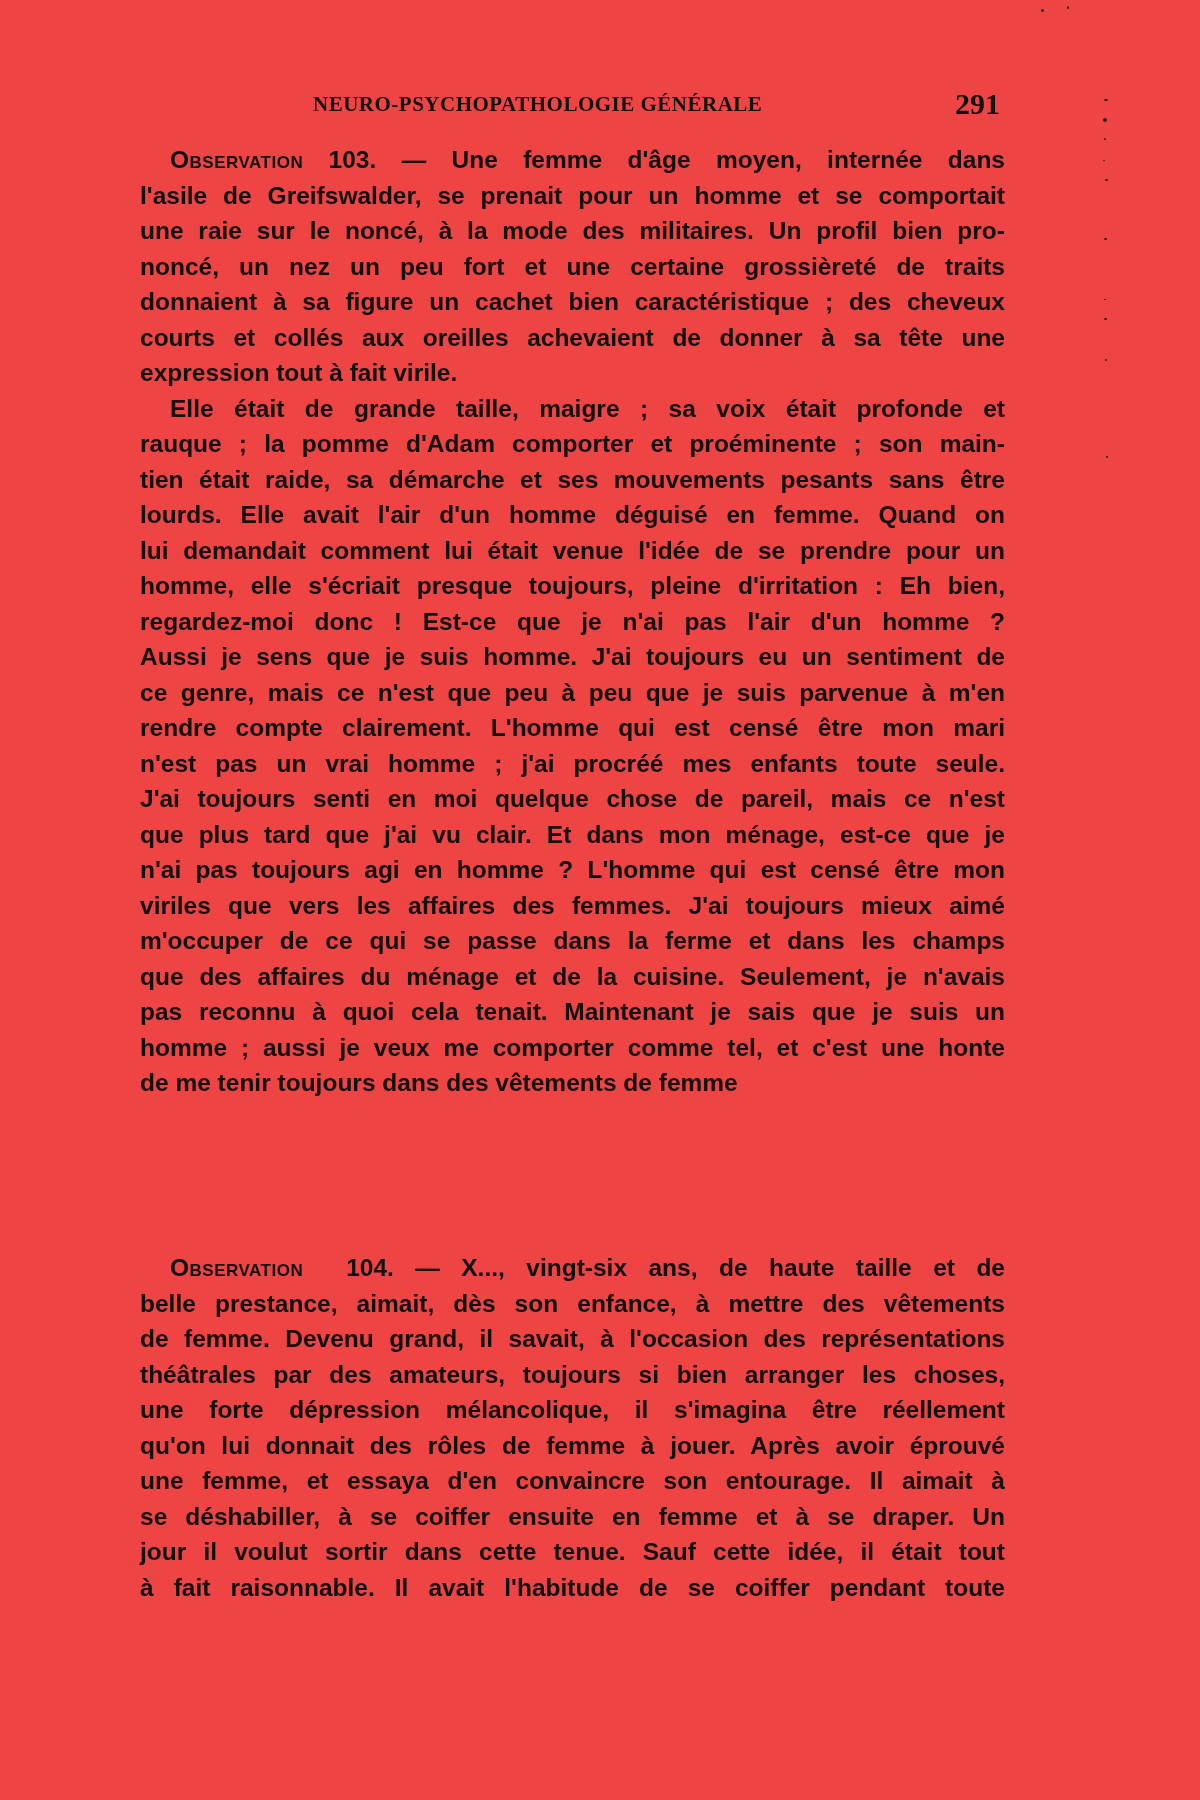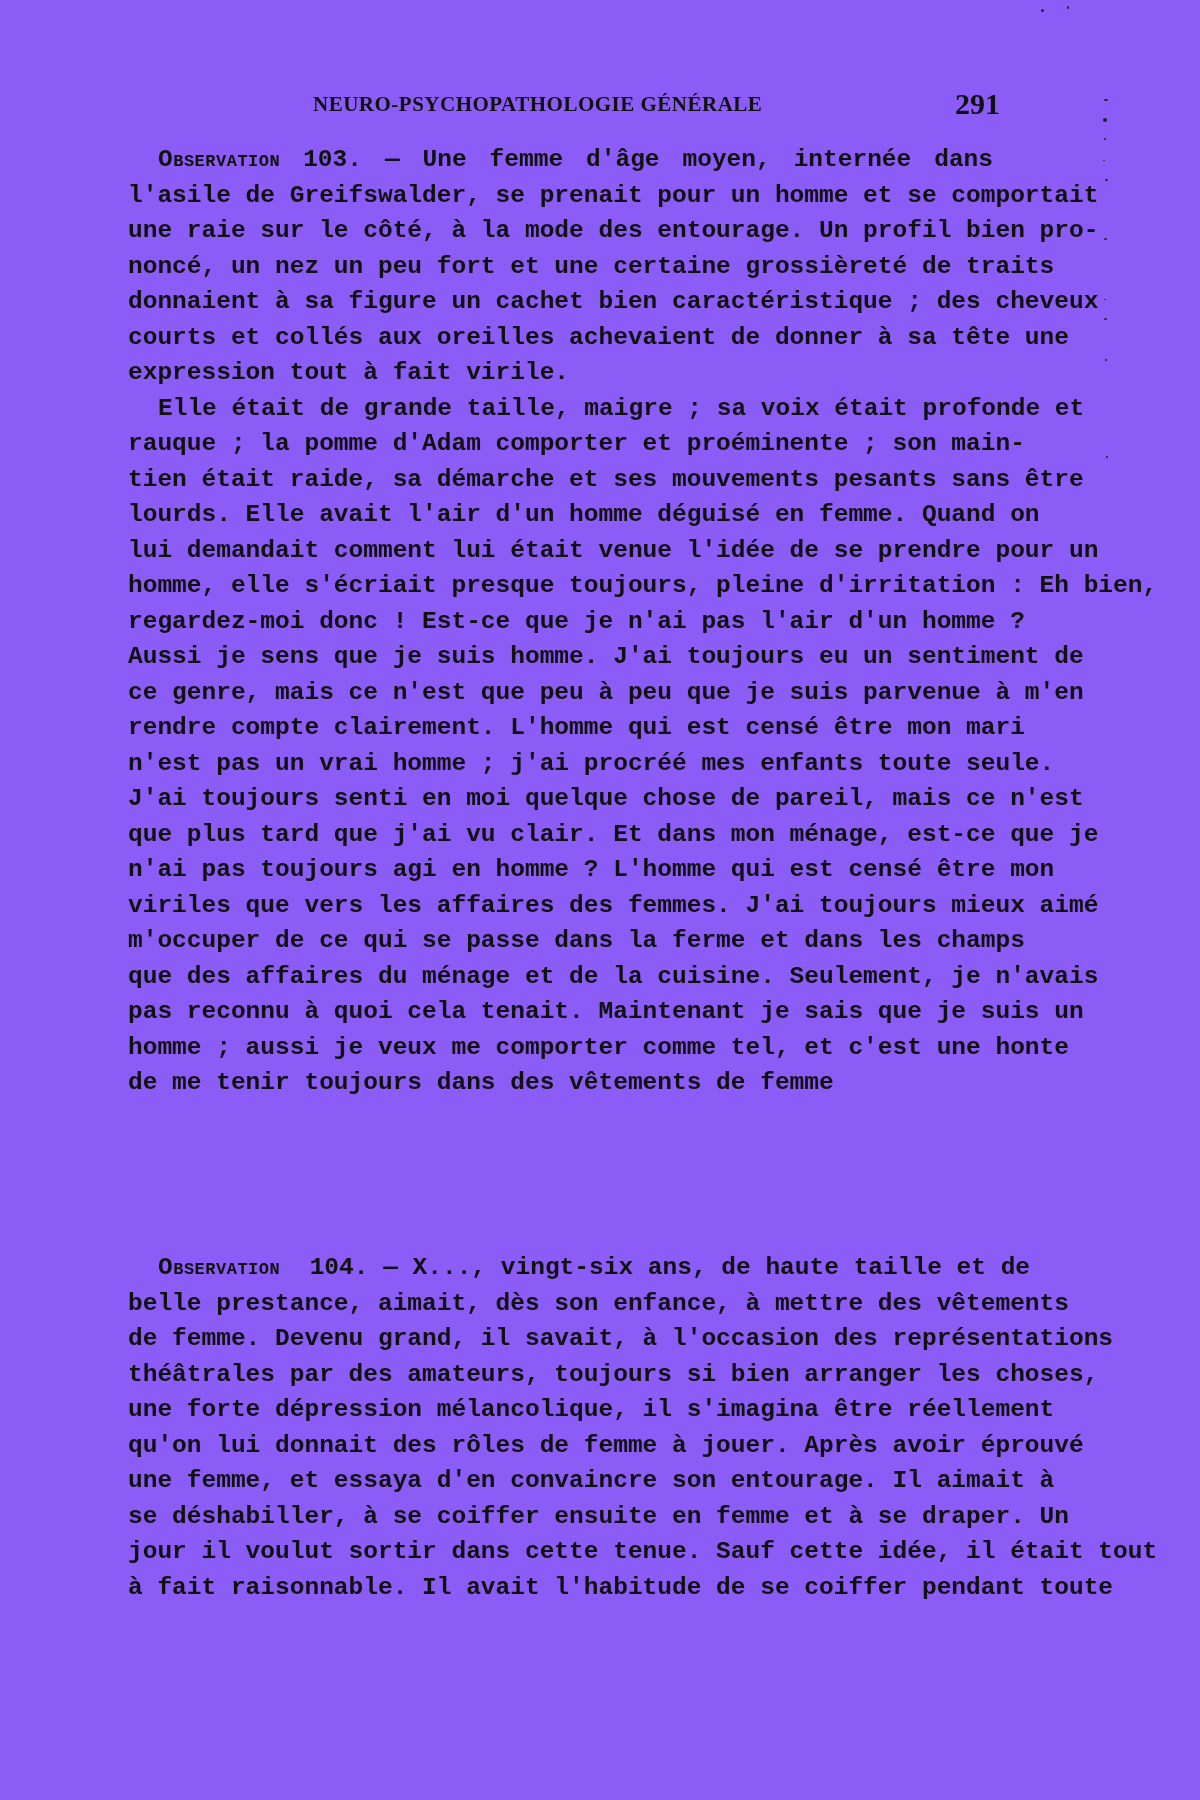--- a/index.html
+++ b/index.html
@@ -1,31 +1,31 @@
 <!DOCTYPE html>
 <html><head>
   <meta charset="utf-8">
   <style>
     html, body { margin: 0; padding: 0; background: #ffffff; }
     body { width: 1200px; height: 1800px; position: relative; overflow: hidden; }
-    .page { position: absolute; left: 0; top: 0; width: 1200px; height: 1800px; background: #8b5cf6; }
+    .page { position: absolute; left: 0; top: 0; width: 1200px; height: 1800px; background: #ef4444; }
     .running-head {
       position: absolute; left: 135px; top: 88px; width: 865px; height: 32px;
       font-family: "Liberation Serif", serif; font-weight: bold; color: #111;
     }
     .running-title {
       position: absolute; left: 178px; top: 0; font-size: 21px; letter-spacing: 0.5px;
       text-transform: uppercase; line-height: 32px;
     }
     .page-number {
       position: absolute; right: 0; top: 0; font-size: 30px; line-height: 32px;
     }
     .text-block {
-      position: absolute; left: 128px; width: 865px;
-      font-family: Liberation Mono, monospace; font-weight: bold; color: #111;
+      position: absolute; left: 140px; width: 865px;
+      font-family: Liberation Sans, sans-serif; font-weight: bold; color: #111;
       font-size: 24.5px; line-height: 35.5px;
     }
     .line {
       display: block; height: 35.5px; white-space: nowrap;
       text-align: justify; text-align-last: justify;
       font-stretch: condensed;
     }
     .line.last { text-align-last: left; }
     .line.indent { padding-left: 30px; }
     .obs-label { font-variant: small-caps; letter-spacing: 0.5px; }
@@ -39,21 +39,21 @@
 <div class="page">
 
   <div class="running-head">
     <span class="running-title">NEURO-PSYCHOPATHOLOGIE GÉNÉRALE</span>
     <span class="page-number">291</span>
   </div>
 
   <div class="text-block" id="obs103">
     <span class="line indent"><span class="obs-label">Observation</span> <span>103.</span> <span>— Une femme d'âge moyen, internée dans</span></span>
     <span class="line">l'asile de Greifswalder, se prenait pour un homme et se comportait</span>
-    <span class="line">une raie sur le côté, à la mode des entourage. Un profil bien pro-</span>
+    <span class="line">une raie sur le noncé, à la mode des militaires. Un profil bien pro-</span>
     <span class="line">noncé, un nez un peu fort et une certaine grossièreté de traits</span>
     <span class="line">donnaient à sa figure un cachet bien caractéristique ; des cheveux</span>
     <span class="line">courts et collés aux oreilles achevaient de donner à sa tête une</span>
     <span class="line last">expression tout à fait virile.</span>
     <span class="line indent">Elle était de grande taille, maigre ; sa voix était profonde et</span>
     <span class="line">rauque ; la pomme d'Adam comporter et proéminente ; son main-</span>
     <span class="line">tien était raide, sa démarche et ses mouvements pesants sans être</span>
     <span class="line">lourds. Elle avait l'air d'un homme déguisé en femme. Quand on</span>
     <span class="line">lui demandait comment lui était venue l'idée de se prendre pour un</span>
     <span class="line">homme, elle s'écriait presque toujours, pleine d'irritation : Eh bien,</span>

